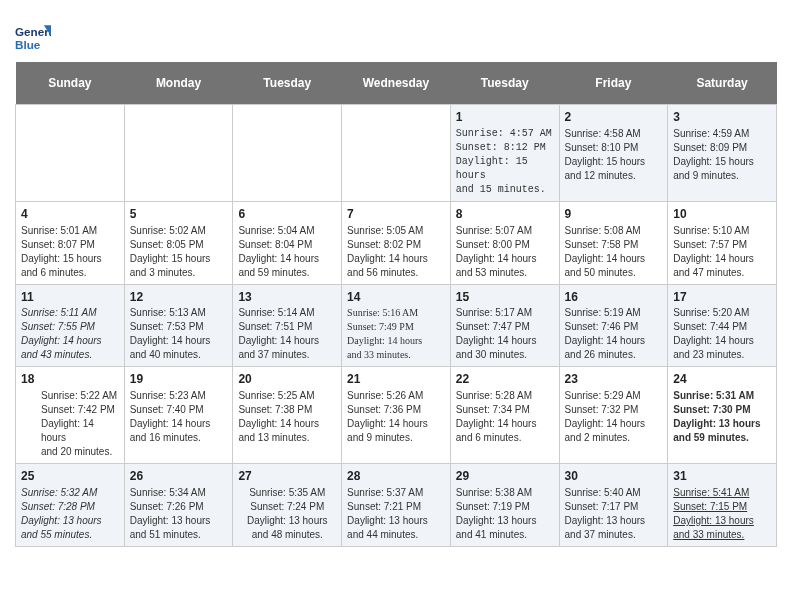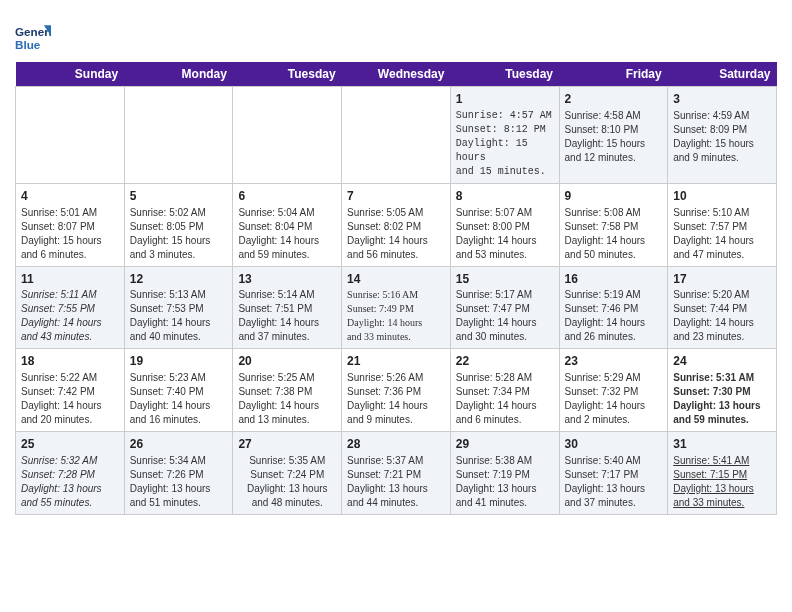--- a/index.html
+++ b/index.html
@@ -43,24 +43,24 @@
     .subtitle {
       font-size: 16px;
       color: #333;
     }
     table {
       width: 100%;
       border-collapse: collapse;
       font-size: 10.5px;
     }
     thead tr th {
-      background-color: #4c1d95;
+      background-color: #737373;
       color: #fff;
-      text-align: right;
-      padding: 5px 6px;
+      text-align: center;
+      padding: 14px 6px;
       font-size: 12px;
       font-weight: bold;
     }
     tbody tr td {
       border: 1px solid #ccc;
       vertical-align: top;
       padding: 4px 5px;
       min-height: 70px;
       height: 80px;
       width: 14.28%;
@@ -246,21 +246,21 @@
           <span class="day-number">17</span>
           <div class="day-info" style="white-space: pre-line;">Sunrise: 5:20 AM
 Sunset: 7:44 PM
 Daylight: 14 hours
 and 23 minutes.</div>
         </td>
       </tr>
       <tr>
         <td>
           <span class="day-number">18</span>
-          <div class="day-info" style="white-space: pre-line;">Sunrise: 5:22 AM
+          <div class="day-info" style="white-space: pre-line; margin-left: 20px;">Sunrise: 5:22 AM
 Sunset: 7:42 PM
 Daylight: 14 hours
 and 20 minutes.</div>
         </td>
         <td>
           <span class="day-number">19</span>
           <div class="day-info" style="white-space: pre-line;">Sunrise: 5:23 AM
 Sunset: 7:40 PM
 Daylight: 14 hours
 and 16 minutes.</div>

